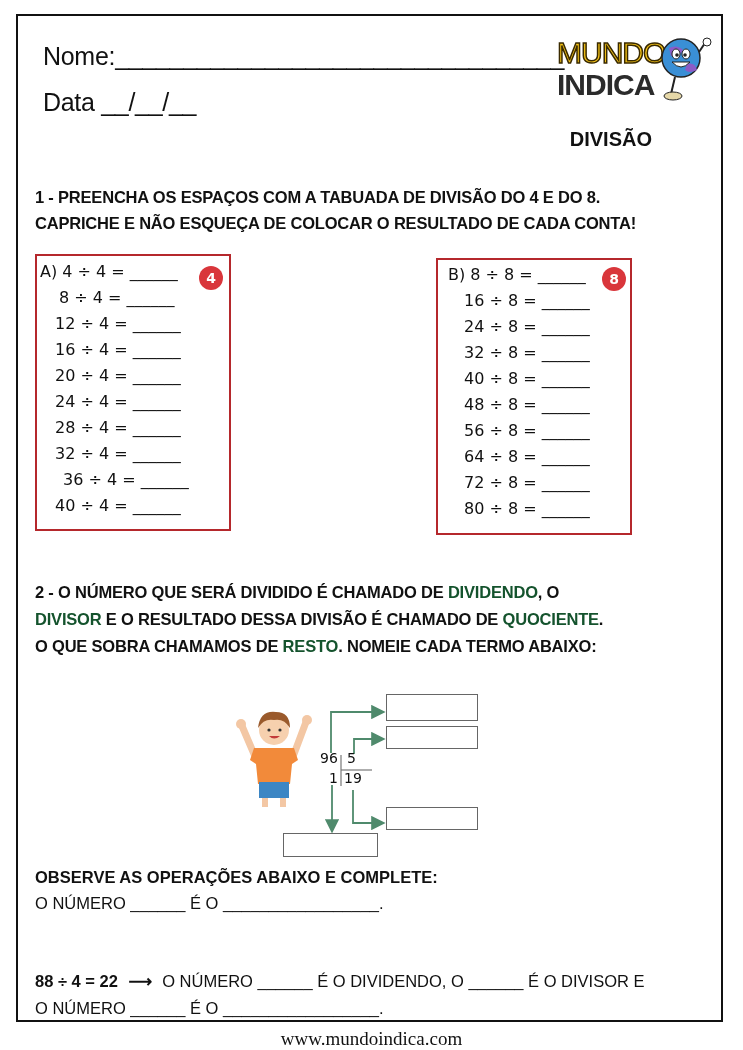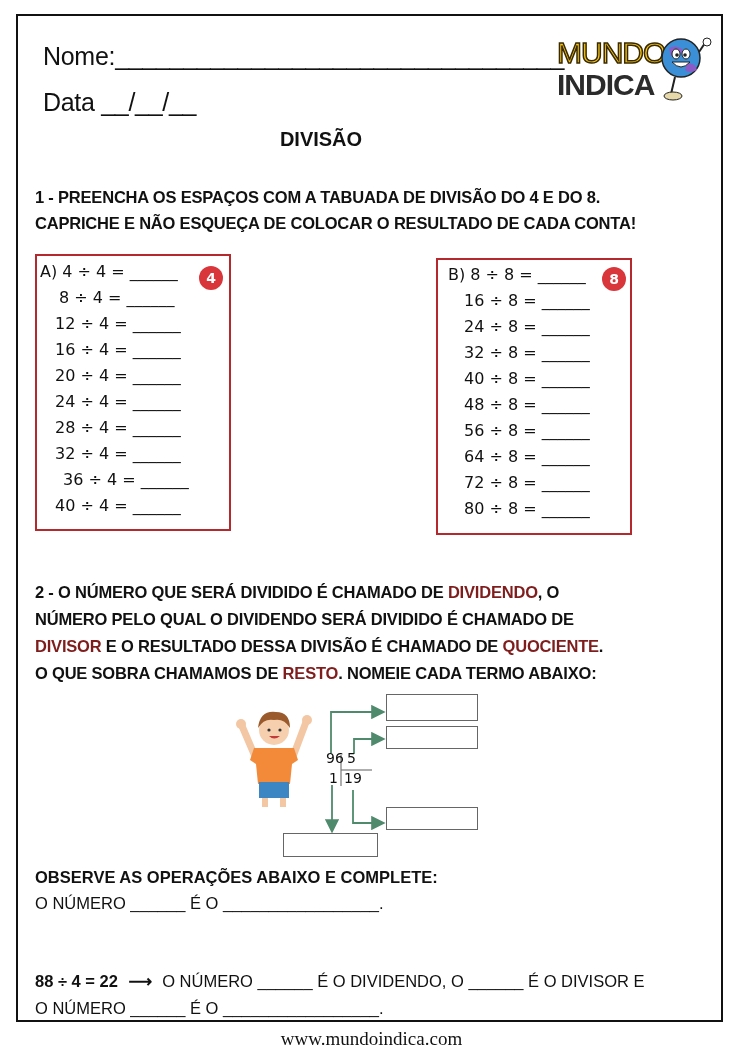--- a/index.html
+++ b/index.html
@@ -1,29 +1,29 @@
 <!DOCTYPE html>
 <html><head>
 <meta charset="utf-8">
 <style>
   html, body { margin:0; padding:0; background:#fff; }
   body { width:743px; height:1050px; position:relative; overflow:hidden; font-family:"DejaVu Sans", sans-serif; color:#111; }
   .page-border { position:absolute; left:16px; top:14px; width:707px; height:1008px; border:2px solid #111; box-sizing:border-box; }
   .abs { position:absolute; white-space:nowrap; }
   .nome { left:43px; top:42px; font-size:25px; font-family:"Liberation Sans Narrow","Liberation Sans",sans-serif; letter-spacing:-0.3px; }
   .data { left:43px; top:88px; font-size:25px; font-family:"Liberation Sans",sans-serif; letter-spacing:-0.3px; }
-  .title { left:0; width:642px; text-align:center; top:128px; font-size:20px; font-weight:bold; font-family:"Liberation Sans",sans-serif; }
+  .title { left:10px; width:642px; text-align:right; top:128px; font-size:20px; font-weight:bold; font-family:"Liberation Sans",sans-serif; }
   .q1 { left:35px; top:184px; font-size:16.5px; font-weight:bold; line-height:26px; font-family:"Liberation Sans",sans-serif; letter-spacing:-0.2px; }
   .box { position:absolute; border:2px solid #b5282c; box-sizing:border-box; }
   .boxA { left:35px; top:254px; width:196px; height:277px; }
   .boxB { left:436px; top:258px; width:196px; height:277px; }
   .row { position:absolute; font-size:16px; font-family:"DejaVu Sans",sans-serif; white-space:nowrap; }
   .badge { position:absolute; width:24px; height:24px; border-radius:50%; background:#d9363b; color:#fff; font-weight:bold; font-size:14px; text-align:center; line-height:24px; font-family:"DejaVu Sans",sans-serif; }
   .q2 { left:35px; top:579px; font-size:16.5px; font-weight:bold; line-height:27px; font-family:"Liberation Sans",sans-serif; letter-spacing:-0.2px; }
-  .red { color:#7f1d1d; }
+  .red { color:#14532d; }
   .ansbox { position:absolute; border:1.5px solid #666; background:#fff; box-sizing:border-box; }
   .obs { left:35px; top:868px; font-size:16.5px; font-weight:bold; font-family:"Liberation Sans",sans-serif; }
   .ex { left:35px; font-size:16.5px; font-family:"Liberation Sans",sans-serif; line-height:27px; }
   .ex b { font-weight:bold; }
   .footer { left:0; width:743px; text-align:center; top:1028px; font-size:19px; font-family:Liberation Serif, serif; }
 </style>
 </head>
 <body>
 
 <div class="page-border"></div>
@@ -80,21 +80,20 @@
   <div class="row" style="left:26px; top:109px;">40 ÷ 8 = ______</div>
   <div class="row" style="left:26px; top:135px;">48 ÷ 8 = ______</div>
   <div class="row" style="left:26px; top:161px;">56 ÷ 8 = ______</div>
   <div class="row" style="left:26px; top:187px;">64 ÷ 8 = ______</div>
   <div class="row" style="left:26px; top:213px;">72 ÷ 8 = ______</div>
   <div class="row" style="left:26px; top:239px;">80 ÷ 8 = ______</div>
 </div>
 
 <div class="abs q2">
   <div><span>2 - O NÚMERO QUE SERÁ DIVIDIDO É CHAMADO DE </span><span class="red">DIVIDENDO</span><span>, O</span></div>
-  <div>NÚMERO PELO QUAL O DIVIDENDO SERÁ DIVIDIDO É CHAMADO DE</div>
   <div><span class="red">DIVISOR</span><span> E O RESULTADO DESSA DIVISÃO É CHAMADO DE </span><span class="red">QUOCIENTE</span><span>.</span></div>
   <div><span>O QUE SOBRA CHAMAMOS DE </span><span class="red">RESTO</span><span>. NOMEIE CADA TERMO ABAIXO:</span></div>
 </div>
 
 <svg class="abs" style="left:234px; top:704px;" width="80" height="104" viewBox="0 0 80 104">
   <path d="M8 22 L20 50" stroke="#f3c7a4" stroke-width="7" stroke-linecap="round"></path>
   <path d="M72 18 L60 50" stroke="#f3c7a4" stroke-width="7" stroke-linecap="round"></path>
   <circle cx="7" cy="20" r="5" fill="#f3c7a4"></circle>
   <circle cx="73" cy="16" r="5" fill="#f3c7a4"></circle>
   <path d="M20 44 L60 44 L64 56 L58 60 L56 80 L24 80 L22 60 L16 56 Z" fill="#f28a3a"></path>
@@ -114,21 +113,21 @@
       <path d="M0 0 L8 4 L0 8 Z" fill="#4f8a6c"></path>
     </marker>
   </defs>
   <polyline points="21,63 21,22 72,22" fill="none" stroke="#4f8a6c" stroke-width="1.8" marker-end="url(#ah)"></polyline>
   <polyline points="44,64 44,49 72,49" fill="none" stroke="#4f8a6c" stroke-width="1.8" marker-end="url(#ah)"></polyline>
   <polyline points="22,95 22,140" fill="none" stroke="#4f8a6c" stroke-width="1.8" marker-end="url(#ah)"></polyline>
   <polyline points="43,100 43,133 72,133" fill="none" stroke="#4f8a6c" stroke-width="1.8" marker-end="url(#ah)"></polyline>
   <line x1="31" y1="65" x2="31" y2="96" stroke="#777" stroke-width="1.2"></line>
   <line x1="31" y1="80" x2="62" y2="80" stroke="#777" stroke-width="1.2"></line>
 </svg>
-<div class="abs" style="left:320px; top:750px; font-size:14px; font-family:'DejaVu Sans',sans-serif;margin-left:6px;">96</div>
+<div class="abs" style="left:320px; top:750px; font-size:14px; font-family:'DejaVu Sans',sans-serif;">96</div>
 <div class="abs" style="left:347px; top:750px; font-size:14px; font-family:'DejaVu Sans',sans-serif;">5</div>
 <div class="abs" style="left:329px; top:770px; font-size:14px; font-family:'DejaVu Sans',sans-serif;">1</div>
 <div class="abs" style="left:344px; top:770px; font-size:14px; font-family:'DejaVu Sans',sans-serif;">19</div>
 
 <div class="ansbox" style="left:386px; top:694px; width:92px; height:27px;"></div>
 <div class="ansbox" style="left:386px; top:726px; width:92px; height:23px;"></div>
 <div class="ansbox" style="left:386px; top:807px; width:92px; height:23px;"></div>
 <div class="ansbox" style="left:283px; top:833px; width:95px; height:24px;"></div>
 
 <div class="abs obs">OBSERVE AS OPERAÇÕES ABAIXO E COMPLETE:</div>

